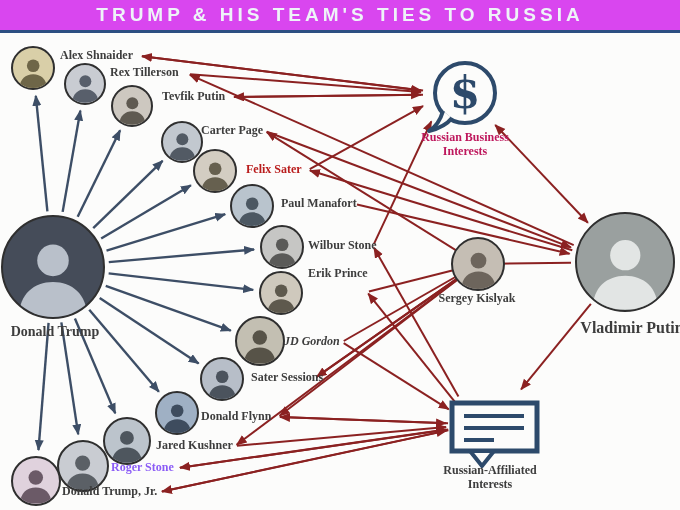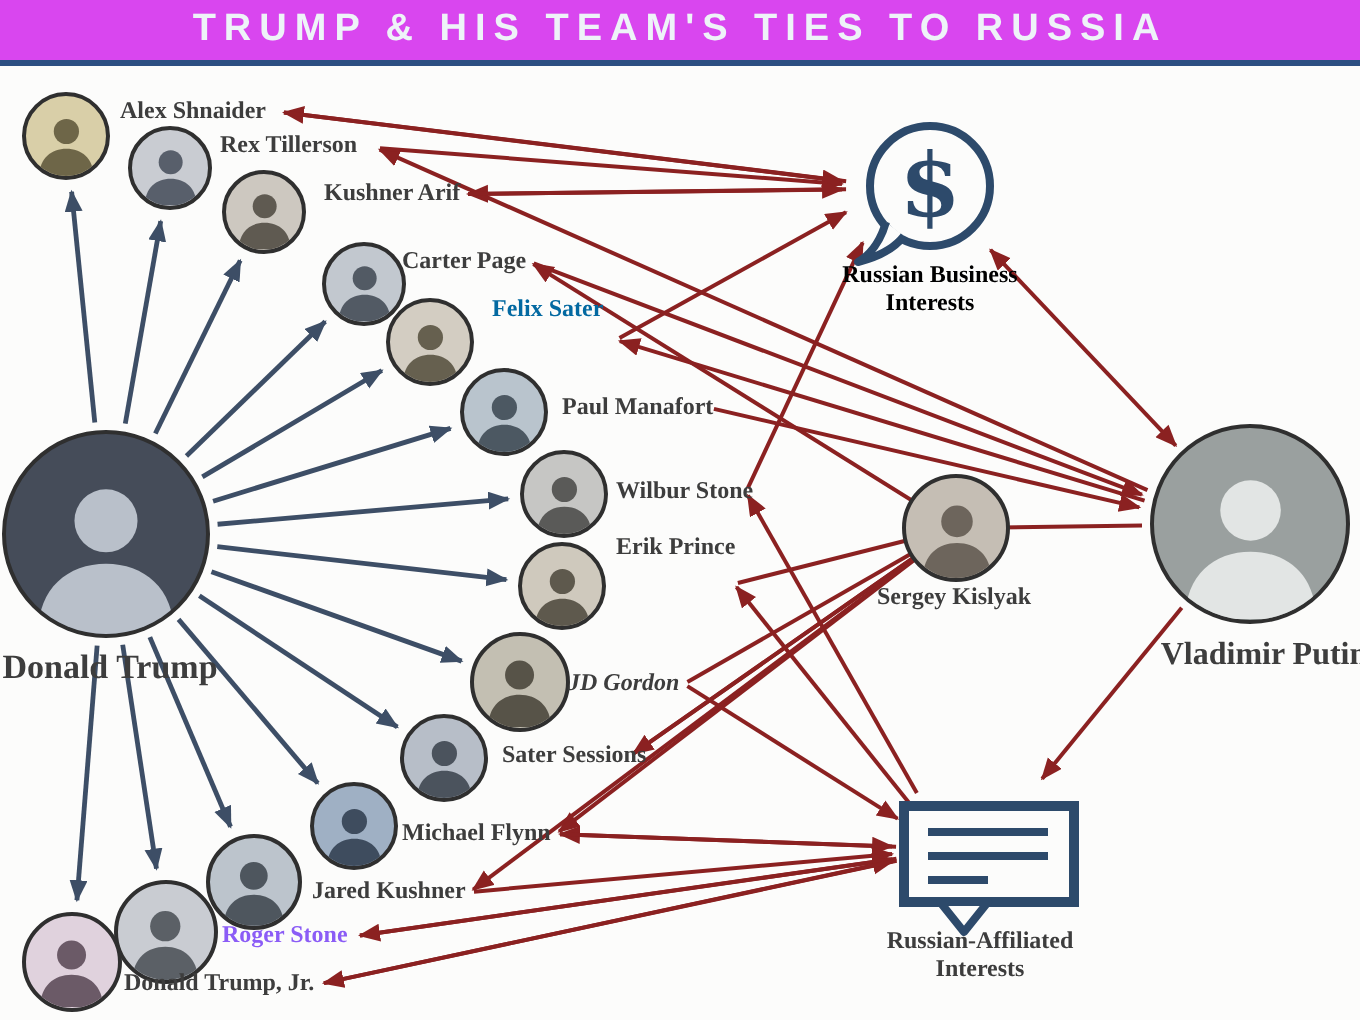--- a/index.html
+++ b/index.html
@@ -87,21 +87,21 @@
       <line x1="590.8611011716337" y1="303.8394023234865" x2="521.0812841871268" y2="389.3590276503633" stroke="#8b2121" stroke-width="2" marker-end="url(#mRed)"></line>
     </svg>
   <div id="nodes">
       <div class="node">
         <div class="avatar" style="left: 1px; top: 215px; width: 104px; height: 104px; background: rgb(69, 76, 89);">
           <svg viewBox="0 0 24 24">
             <circle cx="12" cy="8.2" r="4.4" fill="#b9c0ca"></circle>
             <path d="M2.5,24 C2.5,17.6 6.7,14.2 12,14.2 C17.3,14.2 21.5,17.6 21.5,24 Z" fill="#b9c0ca"></path>
           </svg>
         </div>
-        <div class="nlabel center" style="color: rgb(61, 61, 61); font-size: 17px; left: 55px; top: 324px;">Donald Trump</div>
+        <div class="nlabel center" style="color: rgb(61, 61, 61); font-size: 14px; left: 55px; top: 324px;">Donald Trump</div>
       </div>
       <div class="node">
         <div class="avatar" style="left: 575px; top: 212px; width: 100px; height: 100px; background: rgb(154, 160, 159);">
           <svg viewBox="0 0 24 24">
             <circle cx="12" cy="8.2" r="4.4" fill="#e2e5e4"></circle>
             <path d="M2.5,24 C2.5,17.6 6.7,14.2 12,14.2 C17.3,14.2 21.5,17.6 21.5,24 Z" fill="#e2e5e4"></path>
           </svg>
         </div>
         <div class="nlabel center" style="color: rgb(61, 61, 61); font-size: 16px; left: 632px; top: 319px;">Vladimir Putin</div>
       </div>
@@ -132,39 +132,39 @@
         </div>
         <div class="nlabel" style="color: rgb(61, 61, 61); left: 110px; top: 66px; text-align: right;">Rex Tillerson</div>
       </div>
       <div class="node">
         <div class="avatar" style="left: 111px; top: 85px; width: 42px; height: 42px; background: rgb(205, 200, 192);">
           <svg viewBox="0 0 24 24">
             <circle cx="12" cy="8.2" r="4.4" fill="#5f5a51"></circle>
             <path d="M2.5,24 C2.5,17.6 6.7,14.2 12,14.2 C17.3,14.2 21.5,17.6 21.5,24 Z" fill="#5f5a51"></path>
           </svg>
         </div>
-        <div class="nlabel" style="color: rgb(61, 61, 61); left: 162px; top: 90px;">Kushner Arif</div>
+        <div class="nlabel" style="color: rgb(61, 61, 61); left: 162px; top: 90px;">Tevfik Putin</div>
       </div>
       <div class="node">
         <div class="avatar" style="left: 161px; top: 121px; width: 42px; height: 42px; background: rgb(194, 200, 207);">
           <svg viewBox="0 0 24 24">
             <circle cx="12" cy="8.2" r="4.4" fill="#525a64"></circle>
             <path d="M2.5,24 C2.5,17.6 6.7,14.2 12,14.2 C17.3,14.2 21.5,17.6 21.5,24 Z" fill="#525a64"></path>
           </svg>
         </div>
         <div class="nlabel" style="color: rgb(61, 61, 61); left: 201px; top: 124px;">Carter Page</div>
       </div>
       <div class="node">
         <div class="avatar" style="left: 193px; top: 149px; width: 44px; height: 44px; background: rgb(211, 205, 194);">
           <svg viewBox="0 0 24 24">
             <circle cx="12" cy="8.2" r="4.4" fill="#66604f"></circle>
             <path d="M2.5,24 C2.5,17.6 6.7,14.2 12,14.2 C17.3,14.2 21.5,17.6 21.5,24 Z" fill="#66604f"></path>
           </svg>
         </div>
-        <div class="nlabel" style="color: #0369a1; left: 246px; top: 148px;">Felix Sater</div>
+        <div class="nlabel" style="color: #b91c1c; left: 246px; top: 163px;">Felix Sater</div>
       </div>
       <div class="node">
         <div class="avatar" style="left: 230px; top: 184px; width: 44px; height: 44px; background: rgb(185, 196, 205);">
           <svg viewBox="0 0 24 24">
             <circle cx="12" cy="8.2" r="4.4" fill="#4c5862"></circle>
             <path d="M2.5,24 C2.5,17.6 6.7,14.2 12,14.2 C17.3,14.2 21.5,17.6 21.5,24 Z" fill="#4c5862"></path>
           </svg>
         </div>
         <div class="nlabel" style="color: rgb(61, 61, 61); left: 281px; top: 197px;">Paul Manafort</div>
       </div>
@@ -204,21 +204,21 @@
         </div>
         <div class="nlabel" style="color: rgb(61, 61, 61); left: 251px; top: 371px;">Sater Sessions</div>
       </div>
       <div class="node">
         <div class="avatar" style="left: 155px; top: 391px; width: 44px; height: 44px; background: rgb(159, 176, 196);">
           <svg viewBox="0 0 24 24">
             <circle cx="12" cy="8.2" r="4.4" fill="#3e4c5e"></circle>
             <path d="M2.5,24 C2.5,17.6 6.7,14.2 12,14.2 C17.3,14.2 21.5,17.6 21.5,24 Z" fill="#3e4c5e"></path>
           </svg>
         </div>
-        <div class="nlabel" style="color: rgb(61, 61, 61); left: 201px; top: 410px;">Michael Flynn</div>
+        <div class="nlabel" style="color: rgb(61, 61, 61); left: 201px; top: 410px;">Donald Flynn</div>
       </div>
       <div class="node">
         <div class="avatar" style="left: 103px; top: 417px; width: 48px; height: 48px; background: rgb(188, 196, 204);">
           <svg viewBox="0 0 24 24">
             <circle cx="12" cy="8.2" r="4.4" fill="#4e565e"></circle>
             <path d="M2.5,24 C2.5,17.6 6.7,14.2 12,14.2 C17.3,14.2 21.5,17.6 21.5,24 Z" fill="#4e565e"></path>
           </svg>
         </div>
         <div class="nlabel" style="color: rgb(61, 61, 61); left: 156px; top: 439px;">Jared Kushner</div>
       </div>
@@ -239,21 +239,21 @@
           </svg>
         </div>
         <div class="nlabel" style="color: rgb(61, 61, 61); left: 62px; top: 485px;">Donald Trump, Jr.</div>
       </div>
       <div class="node">
         <div class="entity-icon" style="left: 421px; top: 55px;"><svg width="84" height="92" viewBox="0 0 84 92">
             <circle cx="44" cy="38" r="30" fill="none" stroke="#2d4a6b" stroke-width="4"></circle>
             <path d="M22,56 Q18,70 8,76 Q24,72 31,63" fill="#fcfcfb" stroke="#2d4a6b" stroke-width="4" stroke-linejoin="round"></path>
             <text x="44" y="53" text-anchor="middle" font-family="DejaVu Serif, serif" font-size="44" font-weight="bold" fill="#2d4a6b">$</text>
           </svg></div>
-        <div class="nlabel center" style="color: #000000; left: 465px; top: 131px;">
+        <div class="nlabel center" style="color: #be185d; left: 465px; top: 131px;">
           <div>Russian Business</div>
           <div>Interests</div>
         </div>
       </div>
       <div class="node">
         <div class="entity-icon" style="left: 448px; top: 400px;"><svg width="96" height="70" viewBox="0 0 96 70">
             <rect x="4" y="3" width="85" height="48" fill="#fcfcfb" stroke="#2d4a6b" stroke-width="5"></rect>
             <line x1="16" y1="16" x2="76" y2="16" stroke="#2d4a6b" stroke-width="4"></line>
             <line x1="16" y1="28" x2="76" y2="28" stroke="#2d4a6b" stroke-width="4"></line>
             <line x1="16" y1="40" x2="46" y2="40" stroke="#2d4a6b" stroke-width="4"></line>

